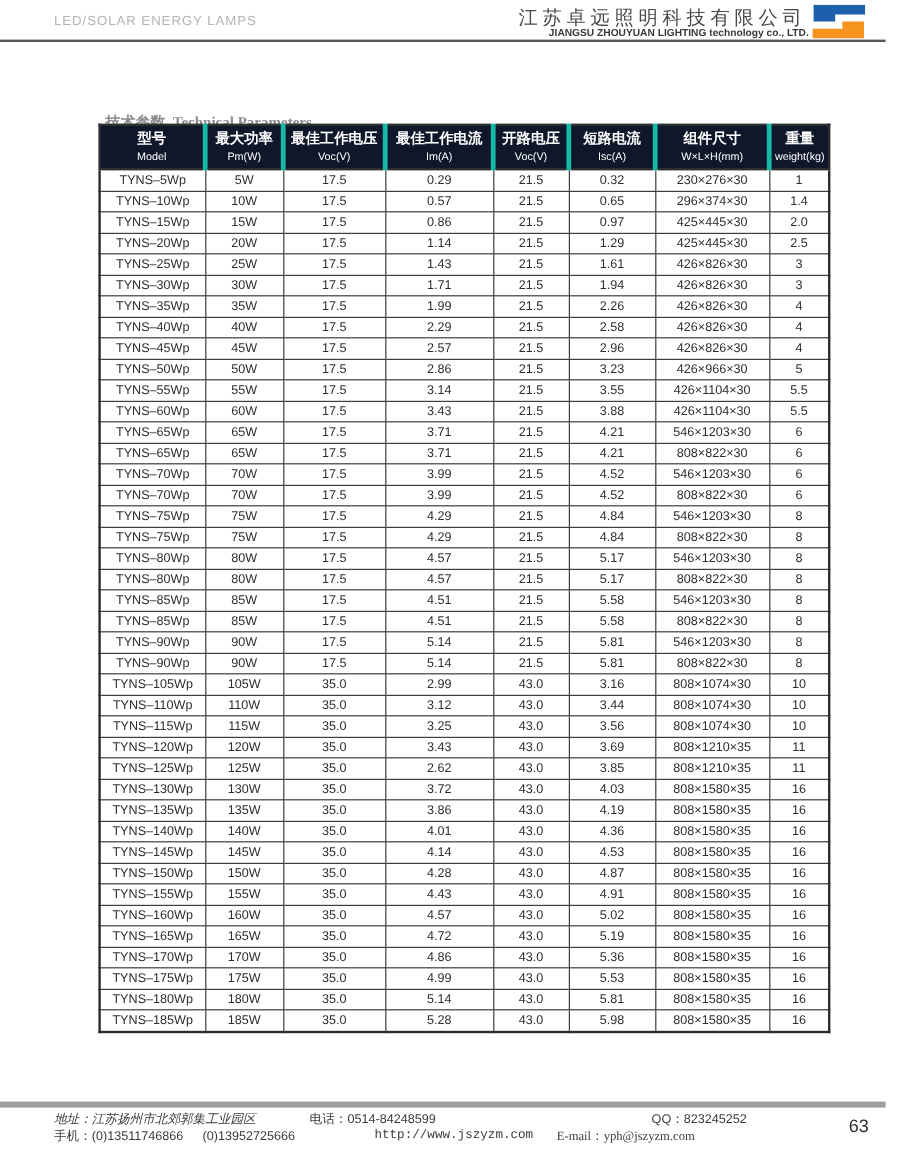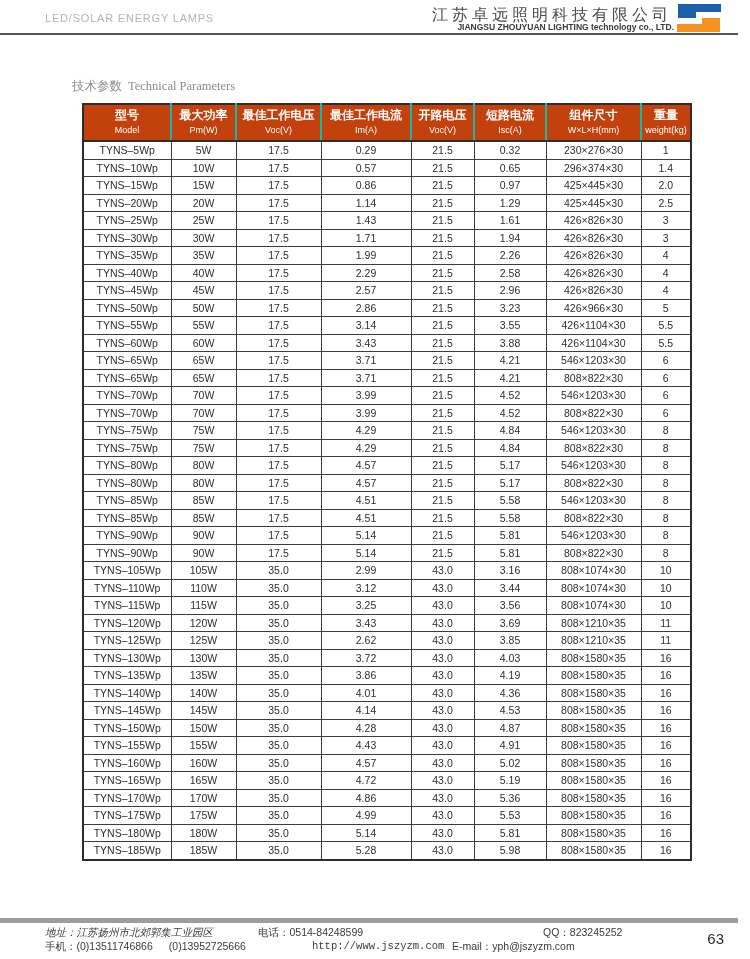--- a/index.html
+++ b/index.html
@@ -29,36 +29,36 @@
   .logo {
     position: absolute; right:17px; top:4px; width:44px; height:28px;
   }
   .header-rule {
     position: absolute; left:0; top:33px; width:750px; height:2px; background:#565658;
   }
 
   
   .section-title {
     position: absolute; left:72px; top:78px;
-    font-size: 12.5px; color:#8b8b8d; font-weight: normal; margin:0;
+    font-size: 12.5px; color:#8b8b8d; font-weight: bold; margin:16px;
   }
   .section-title .en { font-family:"Liberation Serif", serif; margin-left:6px; }
 
   
   table.params {
     position:absolute; left:82px; top:103px;
     width:608px; border-collapse:collapse; table-layout:fixed;
     border:2px solid #2d2d2f;
   }
   thead th {
-    background:#c2410c; color:#ffffff; padding:2px 0 3px 0;
+    background:#0f172a; color:#ffffff; padding:2px 0 3px 0;
     height:37px; vertical-align:middle; font-weight:normal;
     border-bottom:2px solid #2d2d2f;
   }
-  thead th + th { border-left:2px solid #14b8a6; }
+  thead th + th { border-left:4px solid #14b8a6; }
   .th-cn { font-size:12px; font-weight:bold; line-height:1.3; }
   .th-sub { font-size:9px; line-height:1.2; margin-top:1px; }
   tbody td {
     border:1px solid #3d3d3f;
     text-align:center; vertical-align:middle;
     font-size:10.5px; color:#2e2e30;
     height:16.7px; padding:0; line-height:16.5px;
     white-space:nowrap; overflow:hidden;
   }
 
@@ -560,18 +560,18 @@
     <span>传真：</span><span>0514-84248599</span>
   </div>
   <div class="fl" style="left:543px; top:926px;">
     <span>QQ：</span><span>823245252</span>
   </div>
 
   <div class="fl" style="left:45px; top:940px;">
     <span>手机：</span><span>(0)13511746866</span><span style="display:inline-block;width:16px;"></span><span>(0)13952725666</span>
   </div>
   <div class="fl" style="left:312px; top:940px;font-family:Liberation Mono, monospace;">http://www.jszyzm.com</div>
-  <div class="fl" style="left:452px; top:940px;">
+  <div class="fl" style="left:464px; top:940px;font-family:Liberation Serif, serif;">
     <span>E-mail：</span><span>yph@jszyzm.com</span>
   </div>
 
   <div class="page-number">63</div>
 </div>
 
 </body></html>

